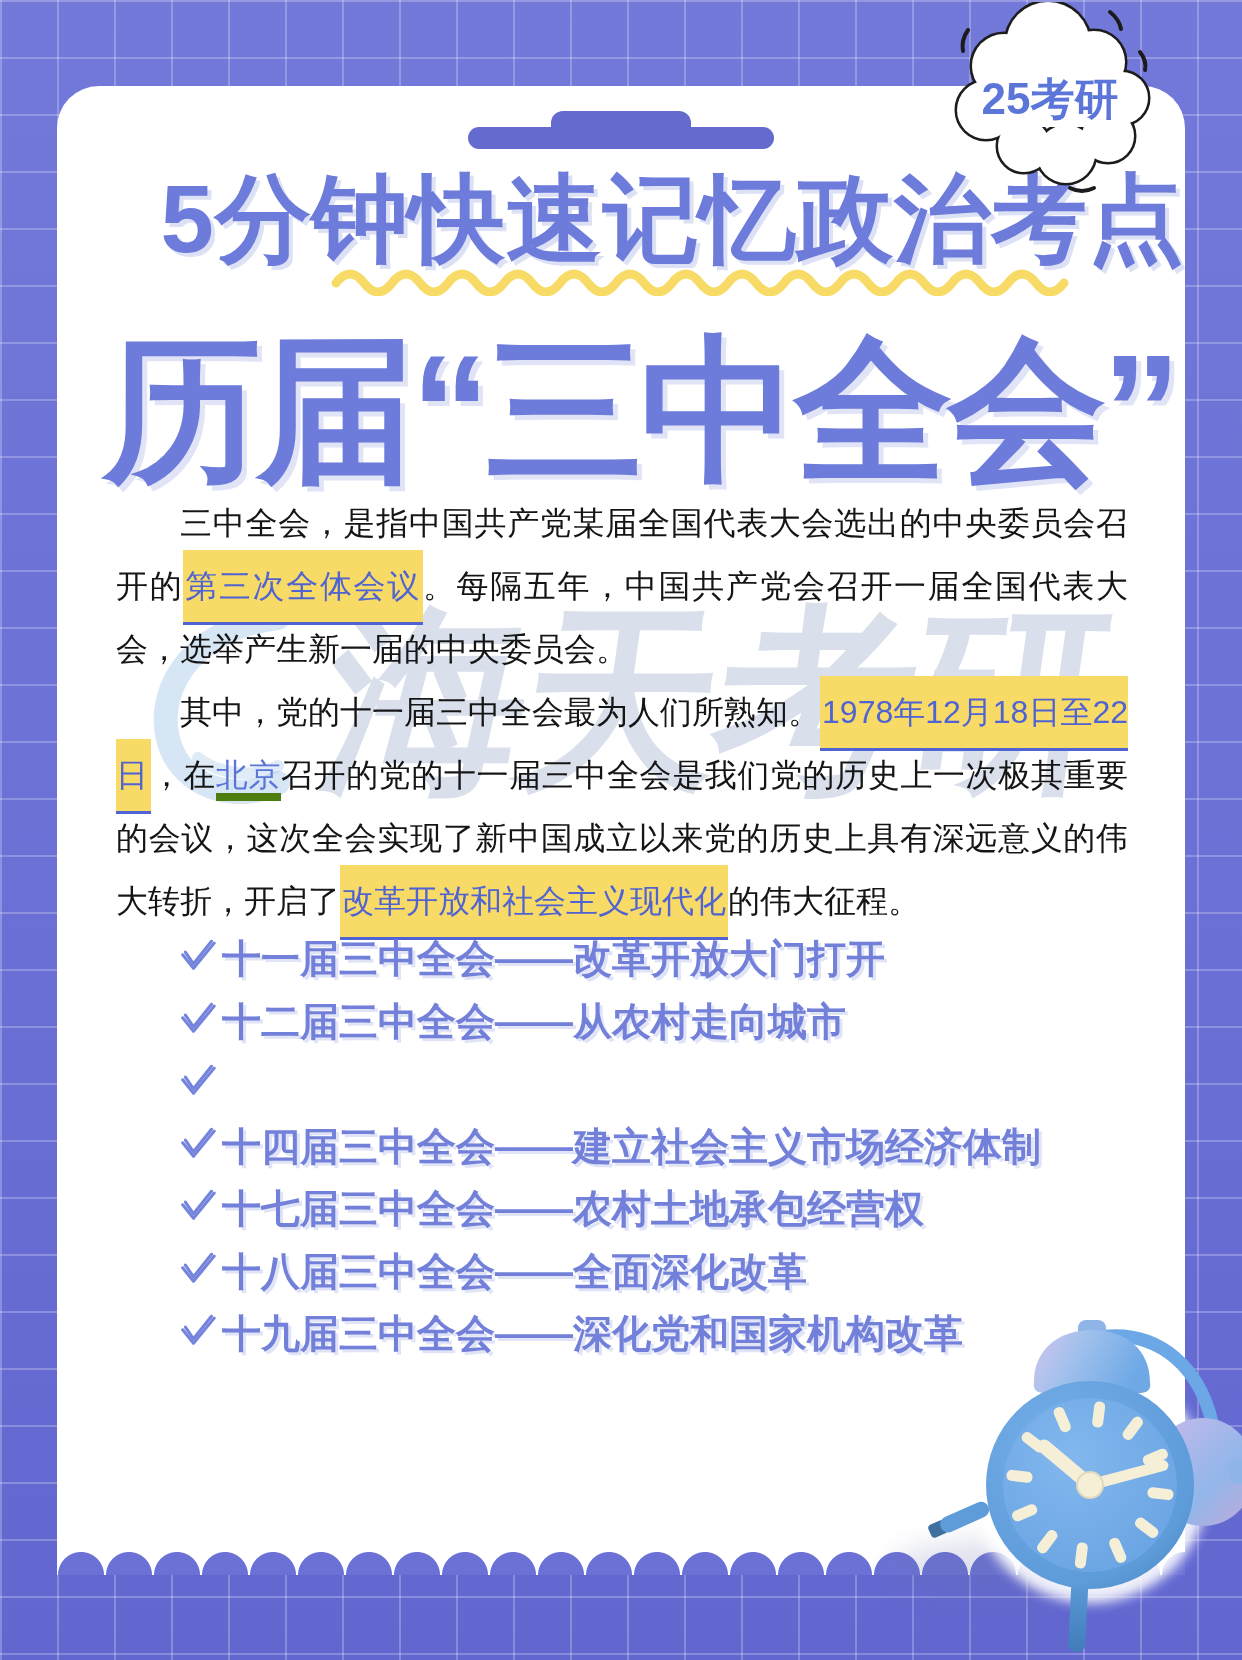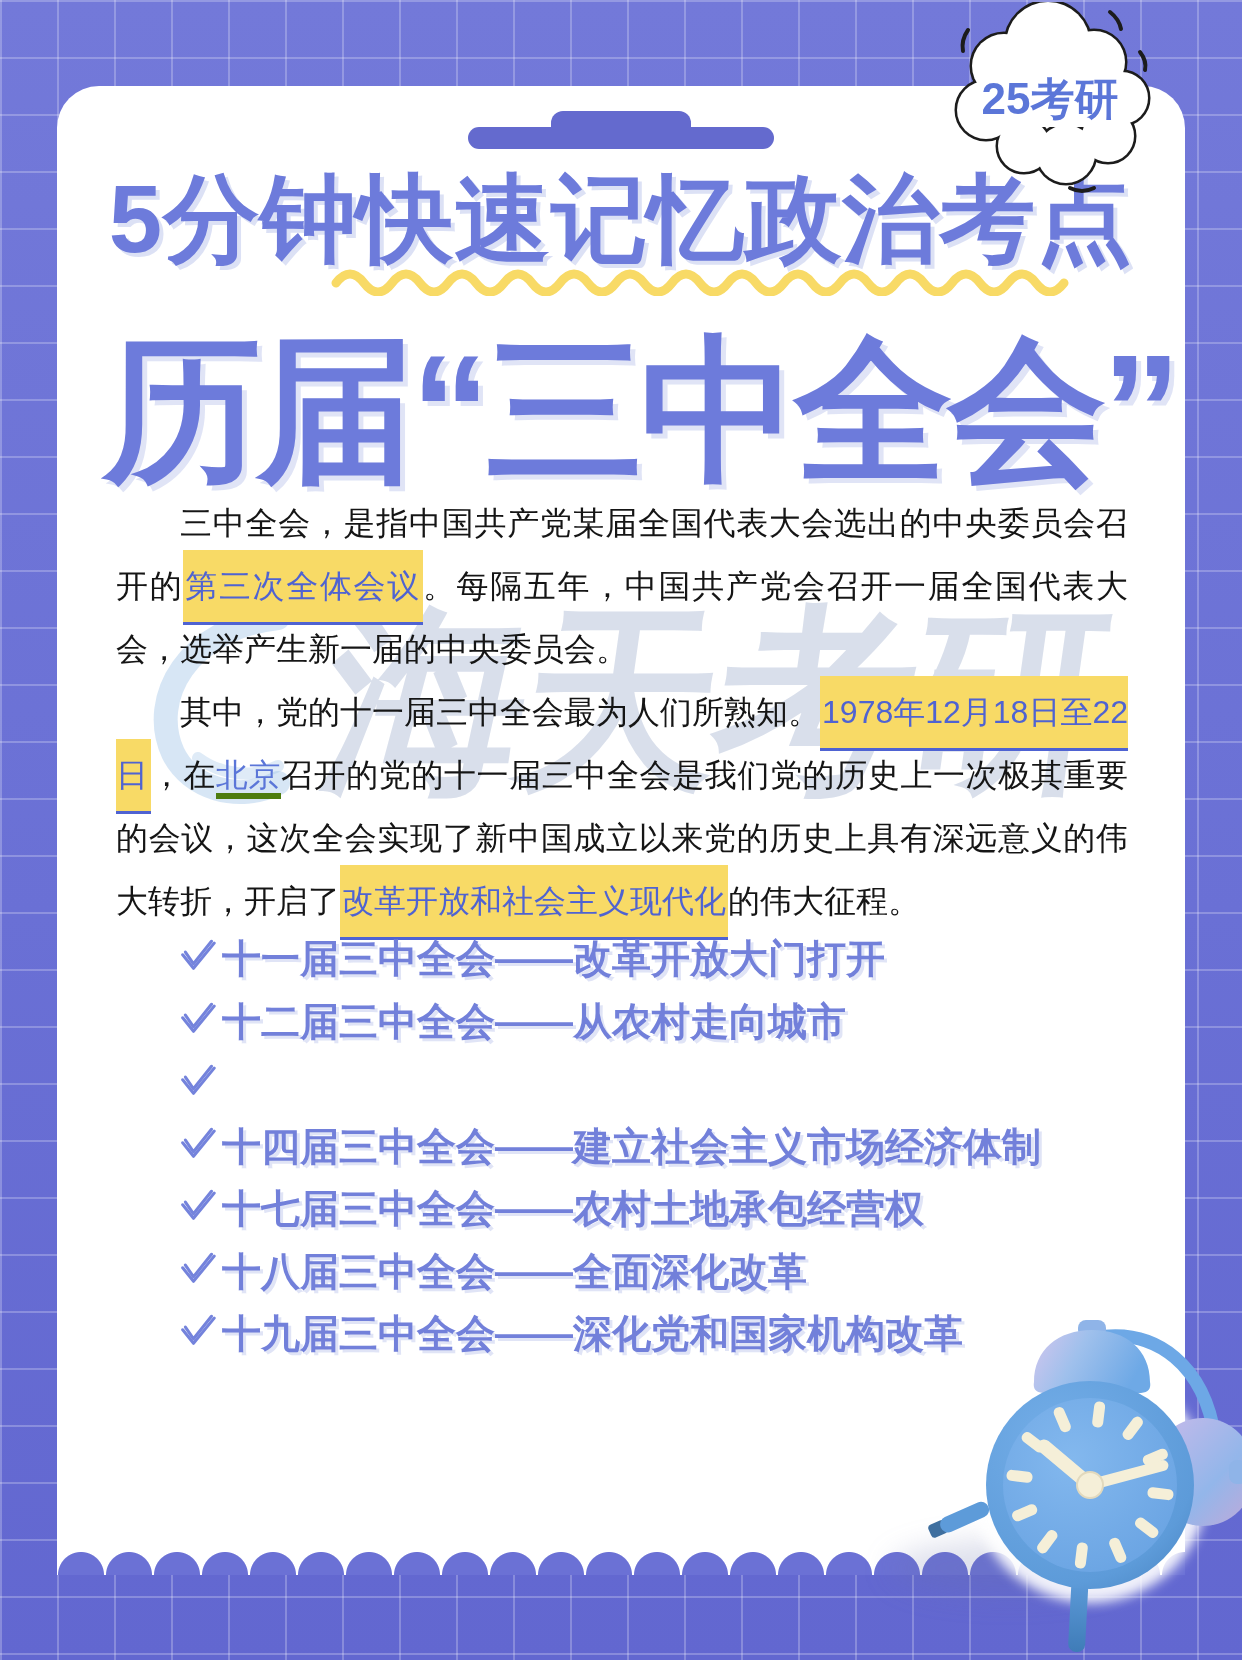--- a/index.html
+++ b/index.html
@@ -19,21 +19,21 @@
   .scallops{
     position:absolute;left:57px;top:1551px;width:1128px;height:24px;z-index:5;
     background-image:radial-gradient(circle at 24px 24px,#6b71d5 22.5px,rgba(0,0,0,0) 23.5px);
     background-size:48px 24px;background-repeat:repeat-x;
   }
   .tab-bar{position:absolute;left:468px;top:127px;width:306px;height:22px;background:#646ace;border-radius:12px;z-index:3;}
   .tab-bump{position:absolute;left:551px;top:111px;width:140px;height:20px;background:#646ace;border-radius:12px 12px 0 0;z-index:3;}
   .cloud{position:absolute;left:942px;top:2px;width:216px;height:200px;z-index:7;}
   .subtitle{
     position:absolute;left:57px;top:156px;width:1128px;z-index:4;
-    text-align:center;font-size:96px;font-weight:900;color:#6d7bdb;letter-spacing:1px;
+    text-align:right;font-size:96px;font-weight:900;color:#6d7bdb;letter-spacing:1px;
     text-shadow:4px 4px 0 rgba(178,188,232,.45);white-space:nowrap;
   }
   .wave{position:absolute;left:330px;top:262px;z-index:4;}
   .main-title{
     position:absolute;left:57px;top:306px;width:1128px;z-index:4;
     text-align:center;font-size:158px;font-weight:900;color:#6d7bdb;letter-spacing:-4px;
     text-shadow:5px 5px 0 rgba(178,188,232,.4);white-space:nowrap;margin-left:19px;
   }
   .watermark{
     position:absolute;left:128px;top:568px;width:1060px;z-index:2;display:flex;align-items:center;
@@ -43,21 +43,21 @@
     font-family:"Liberation Serif","DejaVu Serif",serif;font-weight:bold;
     font-size:200px;letter-spacing:-6px;color:rgba(128,150,190,.30);
     transform:skewX(-8deg);white-space:nowrap;
   }
   .content{
     position:absolute;left:116px;top:492px;width:1012px;z-index:4;
     font-size:32px;line-height:63px;color:#151515;text-align:justify;
   }
   .content p{margin:0;text-indent:2em;}
   .hl{background:#f8da66;color:#4f63d2;border-bottom:3px solid #4f63d2;padding:18px 2px;}
-  .blue-link{color:#5b76d8;border-bottom:6px solid #4d7c0f;}
+  .blue-link{color:#5b76d8;border-bottom:8px solid #4d7c0f;}
   .checklist{
     position:absolute;left:180px;top:932px;z-index:4;list-style:none;margin:0;padding:0;
   }
   .checklist li{
     display:flex;align-items:flex-start;height:62.5px;
     font-size:39px;font-weight:900;color:#7280da;letter-spacing:0px;
     text-shadow:3px 3px 0 rgba(178,188,232,.4);white-space:nowrap;
   }
   .check-icon{flex:0 0 auto;margin-right:6px;margin-top:4px;}
   .clock-shadow{

